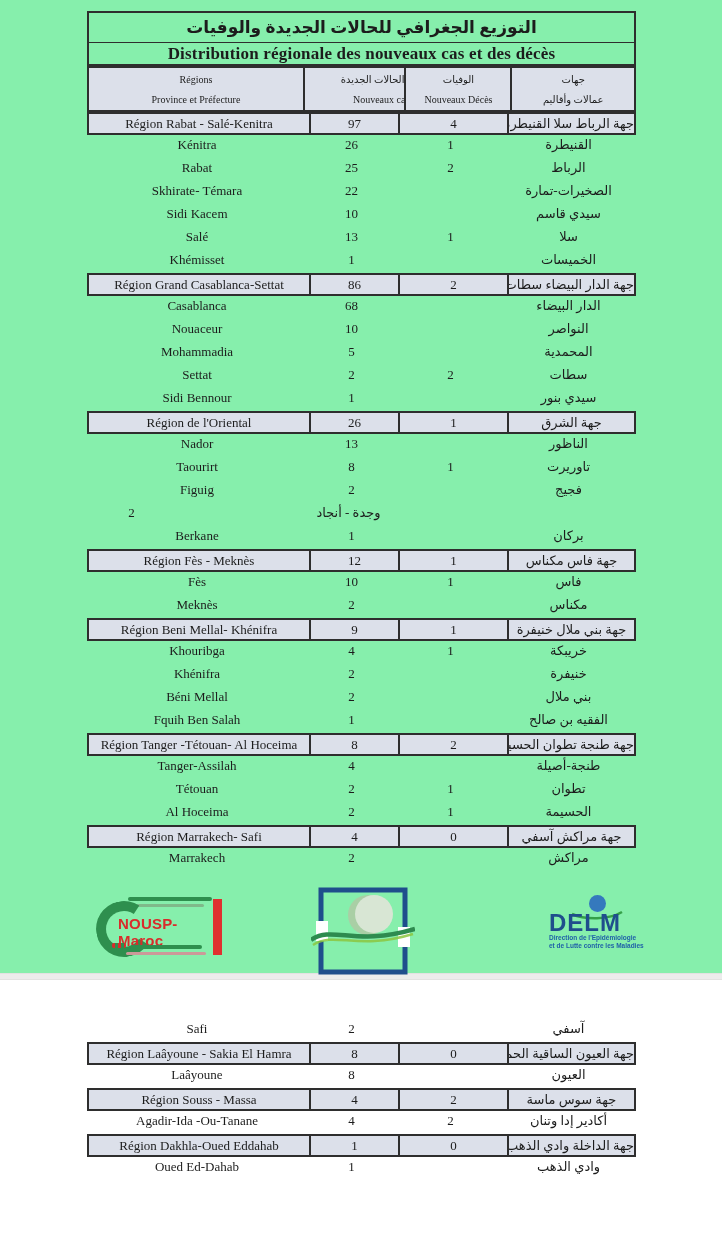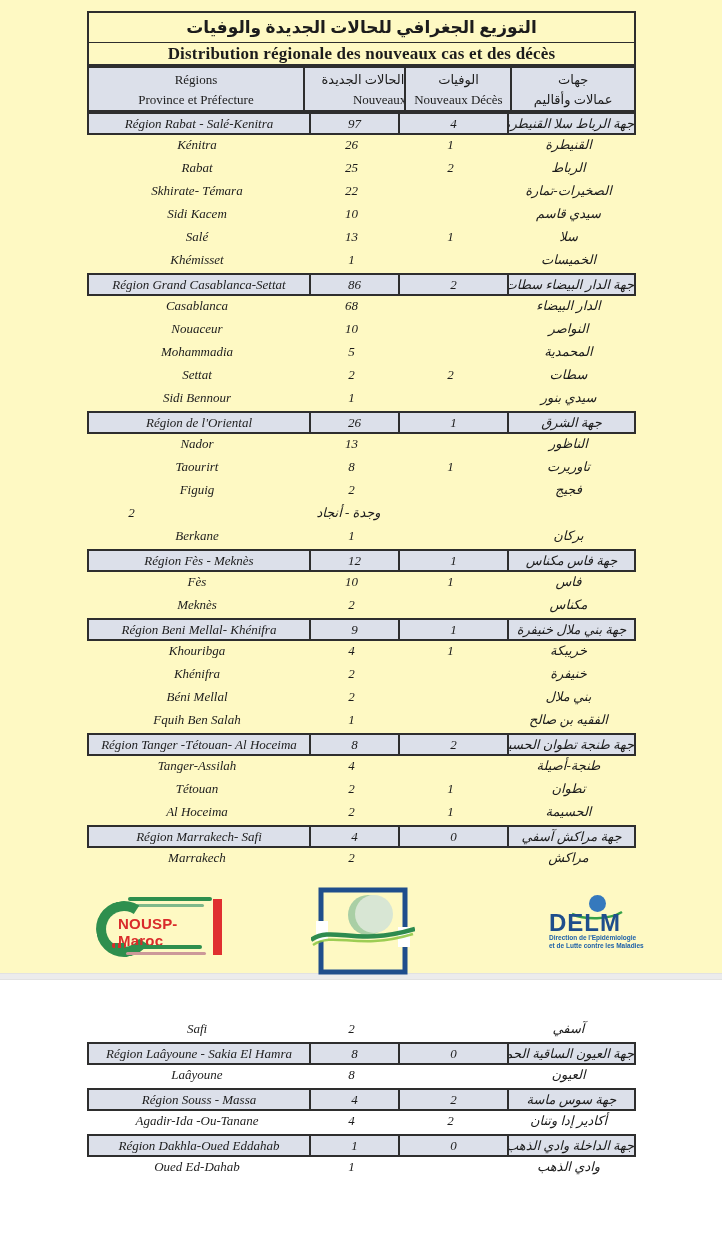--- a/index.html
+++ b/index.html
@@ -4,42 +4,42 @@
 <style>
   * { margin:0; padding:0; box-sizing:border-box; }
   html,body { width:722px; }
   body {
     width:722px; height:1257px;
     background:#ffffff;
     font-family:"Liberation Serif","DejaVu Sans",serif;
     color:#1c1c1c;
     overflow:hidden;
   }
-  .page1 { width:722px; height:973px; background:#fef9c3; padding-top:11px; }
+  .page1 { width:722px; height:973px; background:#86efac; padding-top:11px; }
   .page-sep { width:722px; height:7px; background:#ececec; border-top:1px solid #e2e2e2; border-bottom:1px solid #e2e2e2; }
   .page2 { width:722px; height:260px; background:#fff; padding-top:39px; }
 
   .tbl { width:549px; margin-left:87px; }
 
   .title-box { border:2px solid #2e2e2e; }
   .title-ar {
     height:30px; line-height:30px; text-align:center;
     font-size:17px; font-weight:bold; direction:rtl;
     border-bottom:1px solid #2e2e2e;
   }
   .title-fr { height:21px; line-height:21px; text-align:center; font-size:17px; font-weight:600; letter-spacing:.2px; }
 
   .hdr {
     display:flex; height:46px;
     background:#dce0ea; border:2px solid #2e2e2e;
   }
   .hdr .cell { padding-top:2px; }
-  .hdr .hline { height:20px; line-height:20px; text-align:center; font-size:13px; }
-
-  .trow { display:flex; height:23px;font-style:italic; }
+  .hdr .hline { height:20px; line-height:20px; text-align:center; font-size:10px; }
+
+  .trow { display:flex; height:23px; }
   .trow.region {
     background:#dce0ea;
     border:2px solid #2e2e2e;
   }
   .cell { text-align:center; overflow:hidden; white-space:nowrap; }
   .c1 { width:220px; }
   .c2 { width:89px; }
   .c3 { width:109px; }
   .c4 { width:127px; direction:rtl; }
   .hdr .c1 { width:220px; } .hdr .c2 { width:103px;padding-left:48px; } .hdr .c3 { width:109px; } .hdr .c4 { width:127px; }

